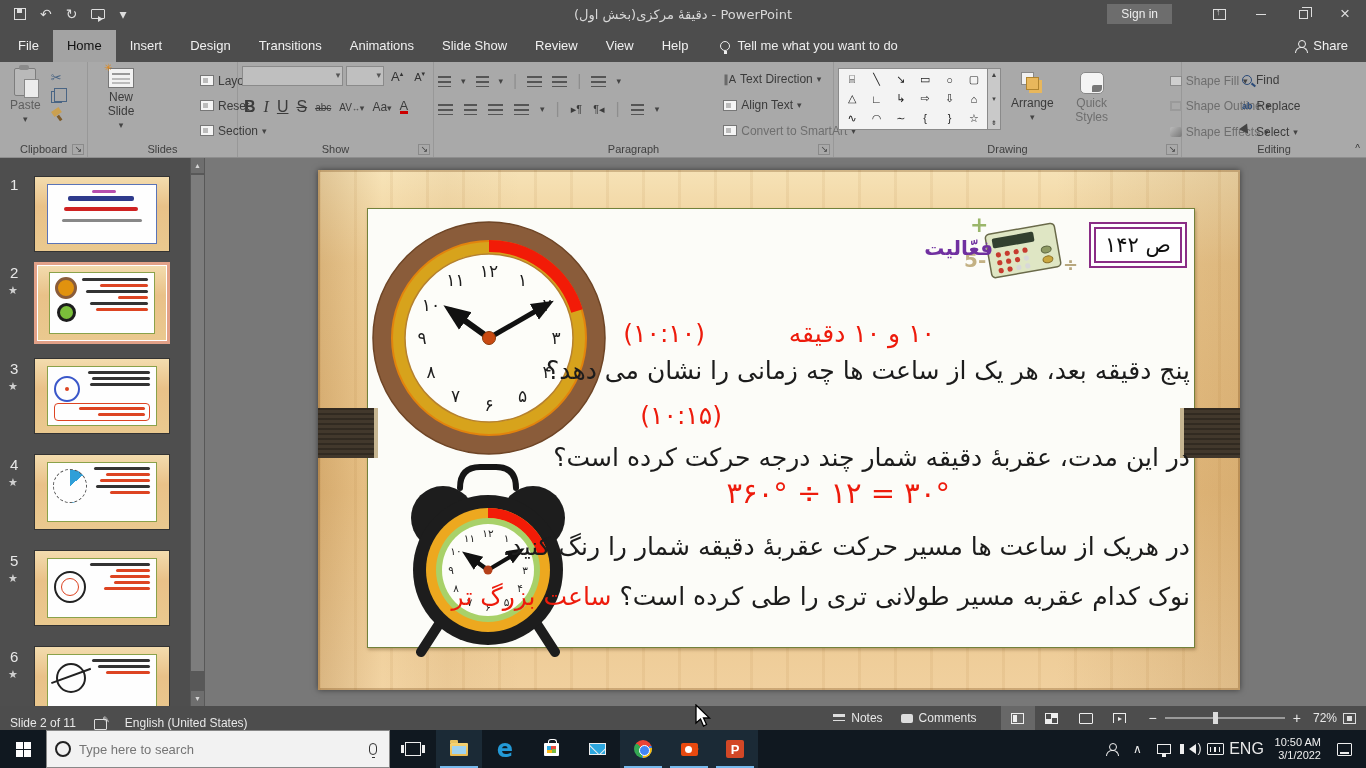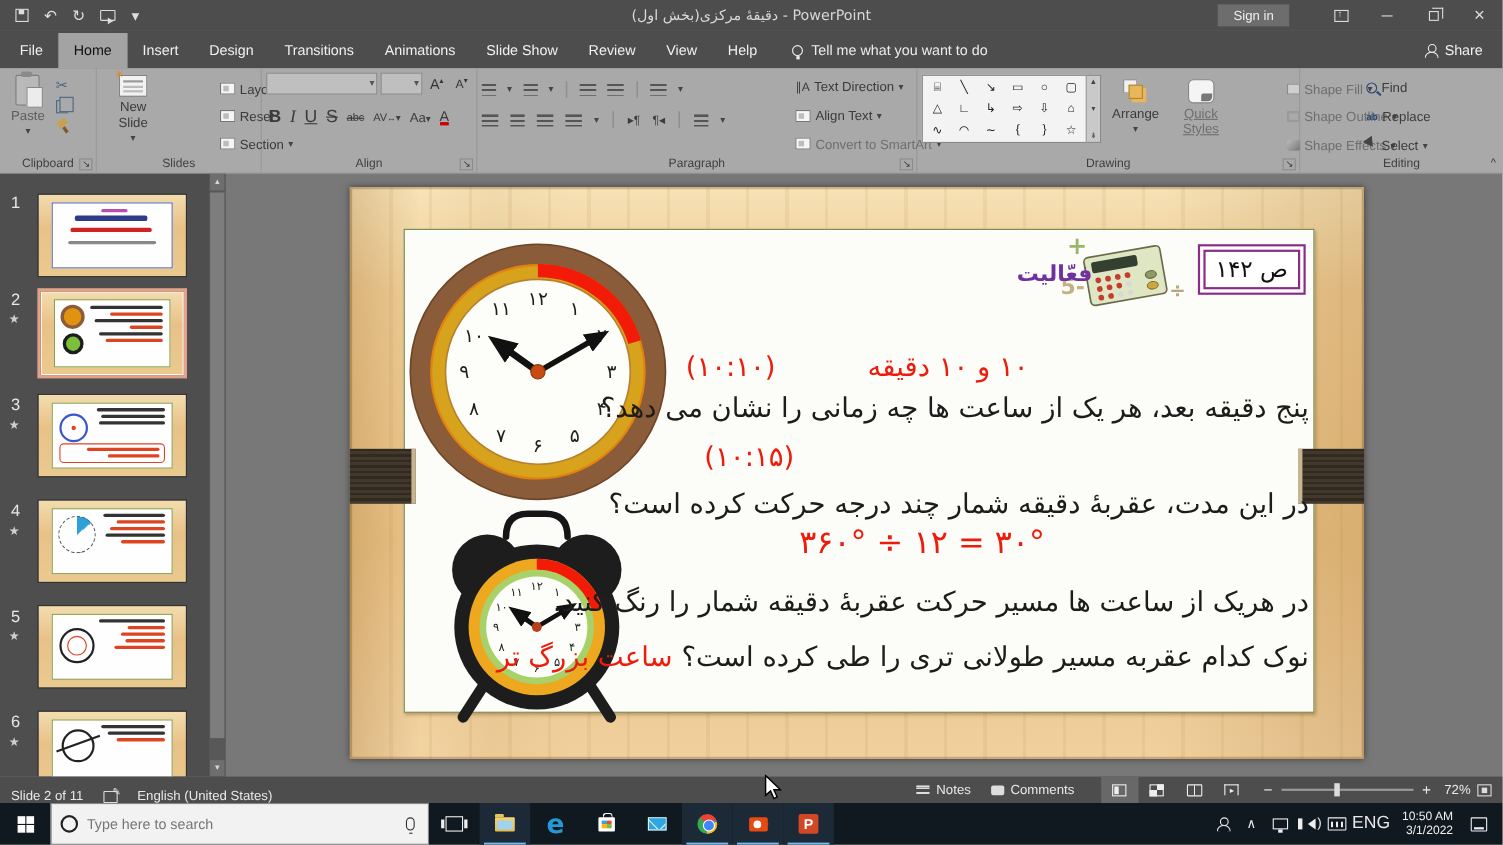--- a/index.html
+++ b/index.html
@@ -284,21 +284,21 @@
       <div style="display:flex; gap:8px; align-items:center; padding:8px 2px 0;">
         <b>B</b>
         <i style="font-family:'Liberation Serif',serif;">I</i>
         <u>U</u>
         <s>S</s>
         <s style="font-size:10px;">abc</s>
         <span style="font-size:10px;"><span>AV</span><span style="font-size:8px;">↔</span><span class="caret">▾</span></span>
         <span style="font-size:12px;"><span>Aa</span><span class="caret">▾</span></span>
         <span style="font-size:13px; border-bottom:3px solid #c00; line-height:11px;"><span>A</span></span>
       </div>
-      <div class="grp-label">Align</div>
+      <div class="grp-label">Show</div>
       <span class="dlg">↘</span>
     </div>
 
     <div class="grp" style="width:400px;">
       <div class="colstack" style="gap:10px; padding-top:6px;">
         <div style="display:flex; gap:10px; align-items:center;">
           <span class="algn" style="width:13px;"></span>
             <span class="caret">▾</span>
           <span class="algn" style="width:13px;"></span>
             <span class="caret">▾</span>
@@ -370,21 +370,21 @@
           <span>▲</span>
           <span>▾</span>
           <span>⇟</span>
         </div>
       </div>
       <div class="btn-big" style="padding-top:6px;">
         <span class="arrange-ic"></span>
         <span>Arrange</span>
         <span class="caret">▾</span>
       </div>
-      <div class="btn-big gray" style="padding-top:6px;text-decoration:underline;">
+      <div class="btn-big gray" style="padding-top:6px;">
         <span class="qstyle-ic"></span>
         <span style="width:44px;">Quick Styles</span>
       </div>
       <div class="colstack gray" style="gap:7px; padding-top:6px;">
         <div class="btn-sm">
             <span style="width:12px; height:10px; background:#cfcfcf; border:1px solid #8a8a8a; display:inline-block;"></span>
             <span>Shape Fill</span>
             <span class="caret">▾</span>
           </div>
         <div class="btn-sm">

